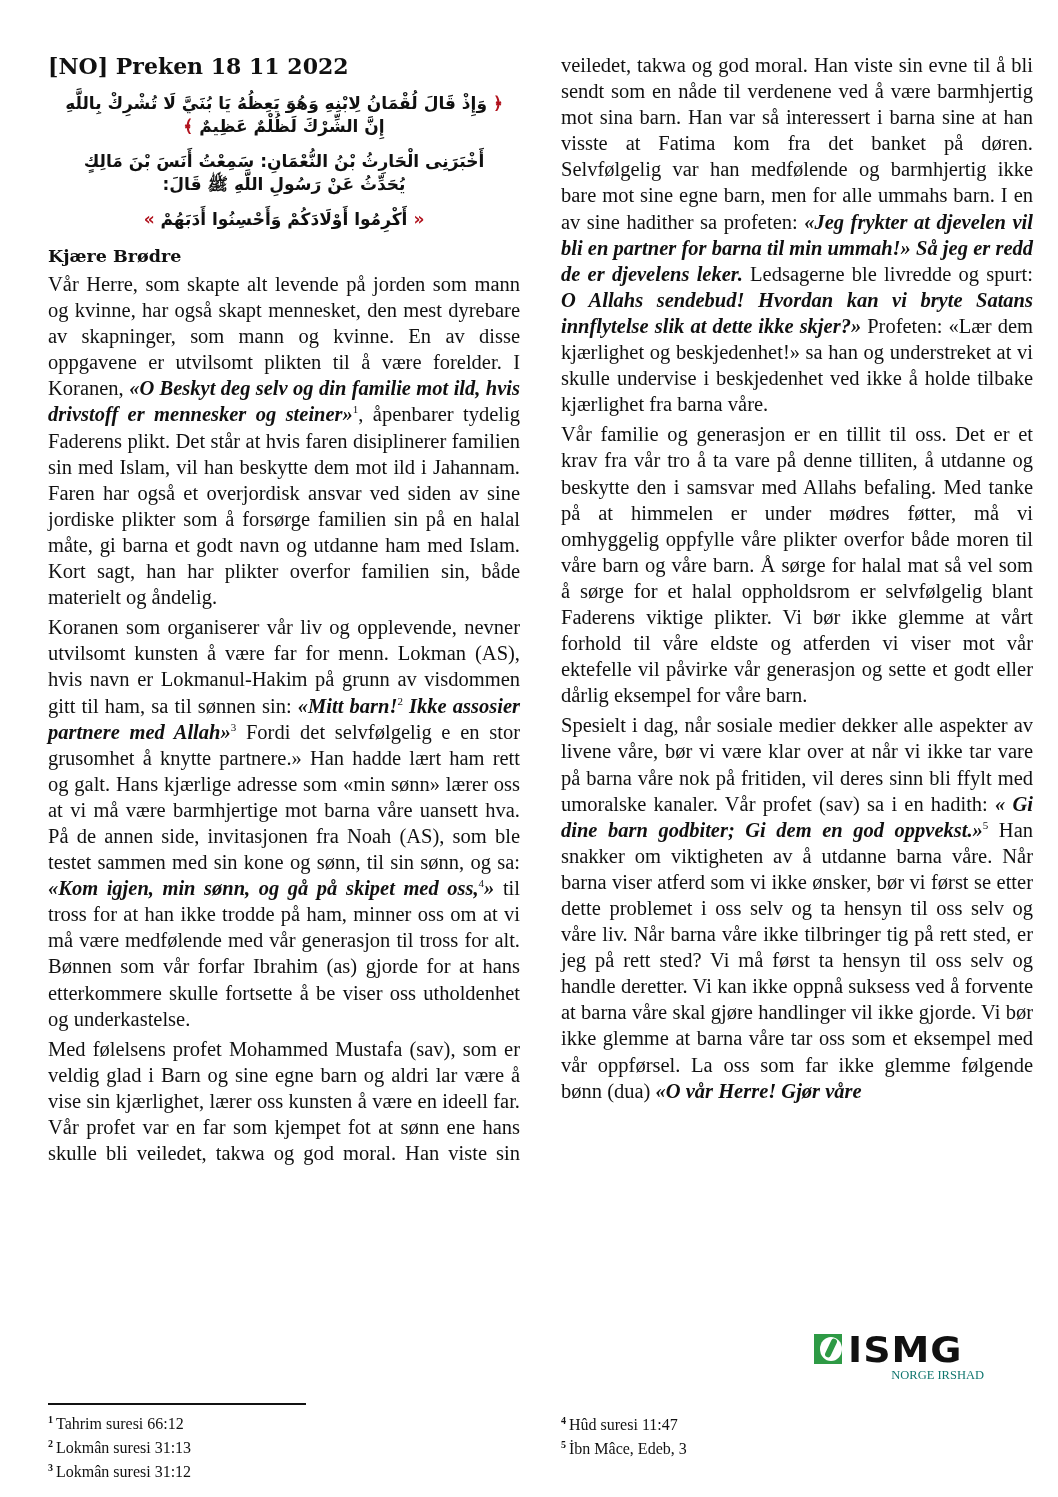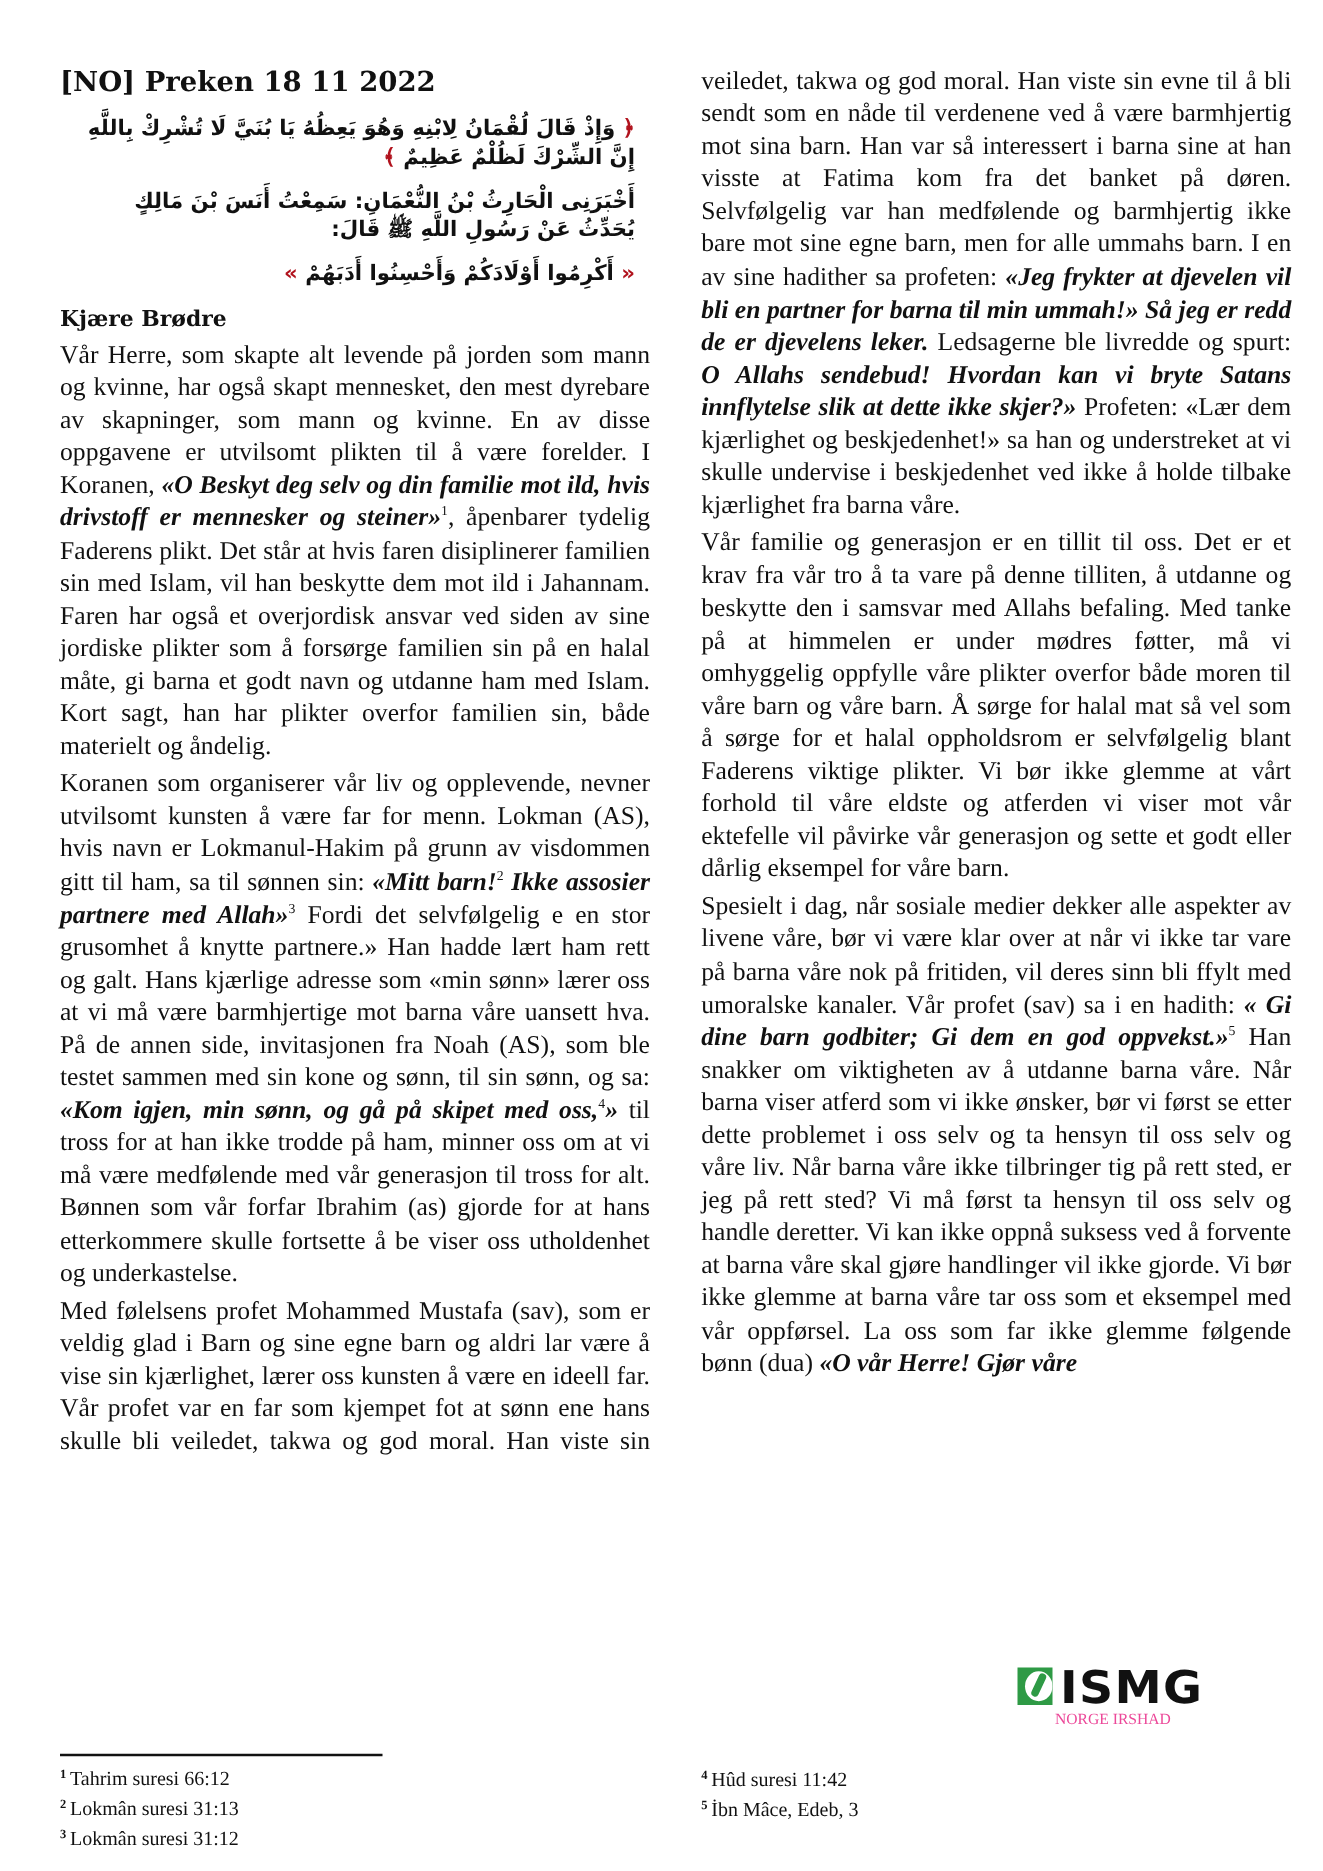--- a/index.html
+++ b/index.html
@@ -2,37 +2,37 @@
 <html><head>
 <meta charset="utf-8">
 <style>
   html, body { margin: 0; padding: 0; background: #ffffff; }
   body { width: 1058px; height: 1497px; position: relative; overflow: hidden;
          font-family: "DejaVu Serif", "Liberation Serif", serif; color: #111; }
   .col { position: absolute; top: 52px; width: 472px; }
   .col-left { left: 48px; }
   .col-right { left: 561px; }
   .title { font-family: "DejaVu Serif", serif; font-weight: bold; font-size: 22px; line-height: 28px; margin: 0 0 4px 0; }
-  .arabic { text-align: right; direction: rtl; font-family: "DejaVu Sans", sans-serif; font-weight: bold; font-size: 17px; line-height: 23px; margin: 12px; }
+  .arabic { text-align: center; direction: rtl; font-family: "DejaVu Sans", sans-serif; font-weight: bold; font-size: 17px; line-height: 23px; margin: 12px; }
   .arabic .brk { color: #b1121d; }
   .heading { font-weight: bold; font-size: 17.5px; line-height: 26px; margin: 4px 0 2px 0; }
   .para { font-family: "Liberation Serif", serif; font-size: 20.5px; line-height: 26.1px; text-align: justify; margin: 0 0 4px 0; }
   .para b i, .para .q { font-weight: bold; font-style: italic; }
   sup { font-size: 11px; line-height: 0; }
   .fn-rule { position: absolute; left: 48px; top: 1403px; width: 258px; border-top: 2px solid #111; }
   .fns { position: absolute; font-family: "Liberation Serif", serif; font-size: 16px; line-height: 24px; }
   .fns-left { left: 48px; top: 1412px; }
   .fns-right { left: 561px; top: 1413px; }
   .fn sup { font-size: 10px; font-weight: bold; margin-right: 3px; }
   .logo { position: absolute; left: 814px; top: 1334px; width: 168px; height: 56px; }
   .logo-mark { position: absolute; left: 0; top: 0; width: 28px; height: 30px; background: #2e9a45; overflow: hidden; }
   .logo-mark .circle { position: absolute; left: 6px; top: 3px; width: 22px; height: 24px; border-radius: 50%; background: #fff; }
   .logo-mark .leaf { position: absolute; left: 14px; top: 4px; width: 6px; height: 20px; background: #2e9a45; transform: rotate(25deg); border-radius: 3px; }
   .logo-word { position: absolute; left: 34px; top: -6px; font-family: "DejaVu Sans", sans-serif; font-weight: bold; font-size: 38px; letter-spacing: 1px; color: #111; transform: scaleY(0.95); }
-  .logo-sub { position: absolute; left: 30px; top: 34px; width: 140px; font-family: "Liberation Serif", serif; font-size: 12.5px; color: #ec4899; }
+  .logo-sub { position: absolute; left: 30px; top: 34px; width: 140px; text-align: right; font-family: "Liberation Serif", serif; font-size: 12.5px; color: #0f766e; }
 </style>
 </head>
 <body>
 
 <div class="col col-left">
   <h1 class="title">[NO] Preken 18 11 2022</h1>
 
   <p class="arabic">
     <span class="brk">﴿</span>
     <span>وَإِذْ قَالَ لُقْمَانُ لِابْنِهِ وَهُوَ يَعِظُهُ يَا بُنَيَّ لَا تُشْرِكْ بِاللَّهِ إِنَّ الشِّرْكَ لَظُلْمٌ عَظِيمٌ</span>
@@ -69,15 +69,15 @@
   <div class="logo-sub">NORGE IRSHAD</div>
 </div>
 
 <div class="fn-rule"></div>
 <div class="fns fns-left">
   <div class="fn"><sup>1</sup><span>Tahrim suresi 66:12</span></div>
   <div class="fn"><sup>2</sup><span>Lokmân suresi 31:13</span></div>
   <div class="fn"><sup>3</sup><span>Lokmân suresi 31:12</span></div>
 </div>
 <div class="fns fns-right">
-  <div class="fn"><sup>4</sup><span>Hûd suresi 11:42</span></div>
+  <div class="fn"><sup>4</sup><span>Hûd suresi 11:47</span></div>
   <div class="fn"><sup>5</sup><span>İbn Mâce, Edeb, 3</span></div>
 </div>
 
 </body></html>

